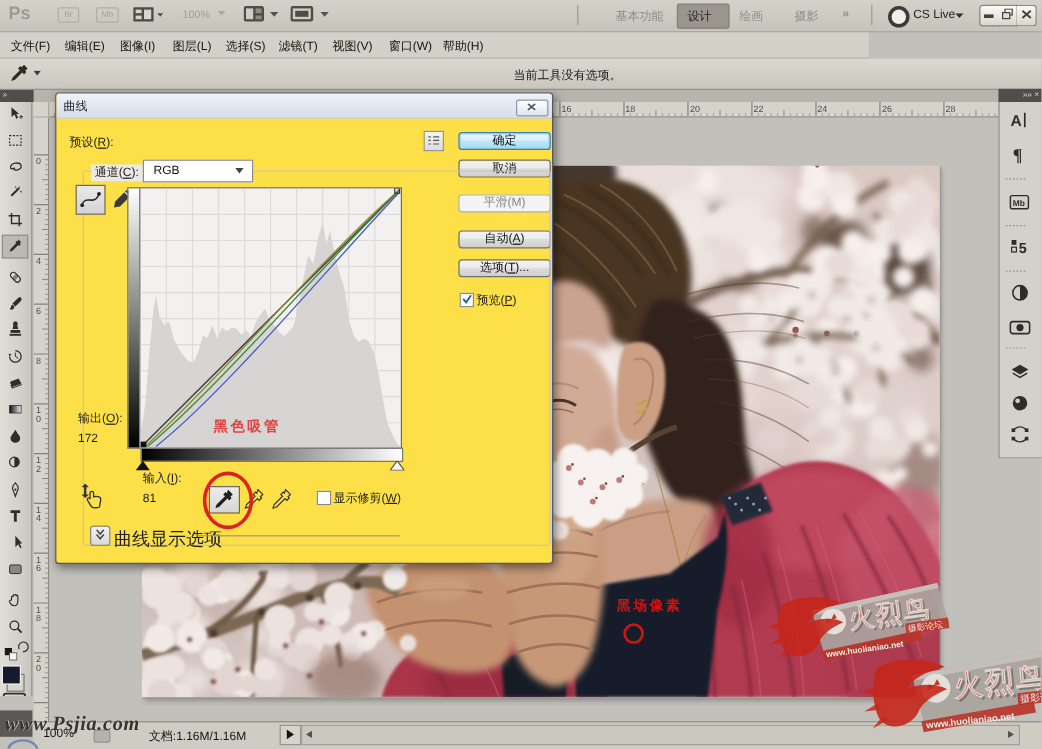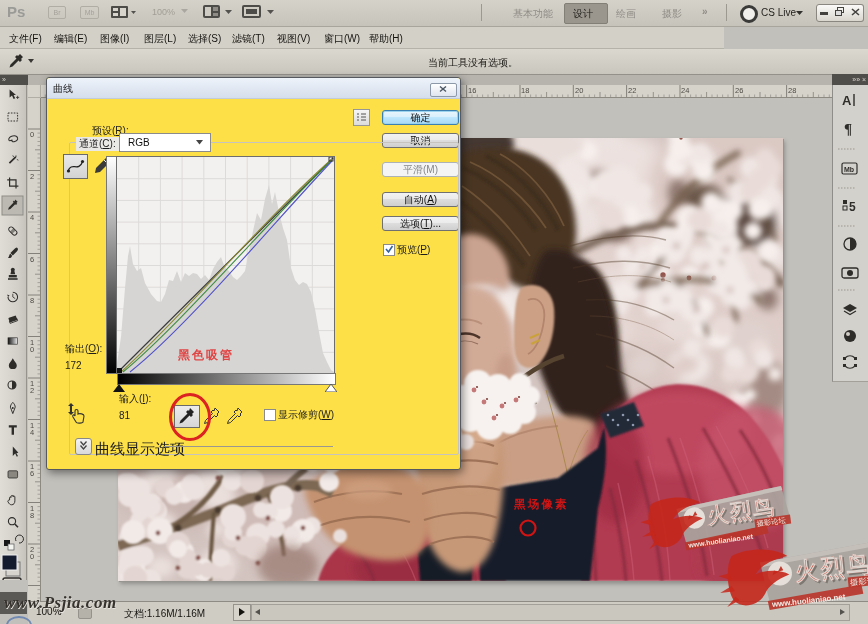--- a/index.html
+++ b/index.html
@@ -1117,21 +1117,21 @@
   <div class="abs" style="left:0;top:0;width:413px;height:20px;border-radius:3px 3px 0 0;
     background:linear-gradient(#eef3fa,#d5deec);border-bottom:1px solid #c2cbd8;"></div>
   <div class="abs" style="left:6px;top:4px;font-size:10px;color:#1d1d1d;">曲线</div>
 
   <div class="abs" style="left:383px;top:5px;width:25px;height:12px;border:1px solid #8d99a9;border-radius:2px;
        background:linear-gradient(#ffffff,#dfe5ee);"></div>
   <svg class="abs" style="left:392px;top:8px" width="8" height="7">
       <path d="M1 0.5 L7 5.5 M7 0.5 L1 5.5" stroke="#4d5866" stroke-width="1.4"></path>
     </svg>
 
-  <div class="abs" style="left:11px;top:46px;font-size:10px;color:#1d1d1d;margin-left:34px;">预设(<span style="text-decoration:underline">R</span>):</div>
+  <div class="abs" style="left:11px;top:34px;font-size:10px;color:#1d1d1d;">预设(<span style="text-decoration:underline">R</span>):</div>
   <div class="abs" style="left:306px;top:31px;width:15px;height:15px;border:1px solid #979797;background:linear-gradient(#f5f5f5,#dcdcdc);">
     <svg width="11" height="11" style="margin:2px">
         <path d="M1 2h2M5 2h5M1 5h2M5 5h5M1 8h2M5 8h5" stroke="#555" stroke-width="1"></path>
       </svg>
   </div>
 
   <div class="btn7" style="left:335px;top:32px;width:75px;height:13px;border-color:#3c7fb1;
        box-shadow:0 0 0 1px #9bd3ee inset;background:linear-gradient(#eaf6fd,#d9f0fc 45%,#bee6fd 50%,#a7d9f5 100%);">确定</div>
   <div class="btn7" style="left:335px;top:55px;width:75px;height:13px;">取消</div>
   <div class="btn7" style="left:335px;top:84px;width:75px;height:13px;border-color:#adb2b5;color:#838789;background:#f4f4f4;">平滑(M)</div>

